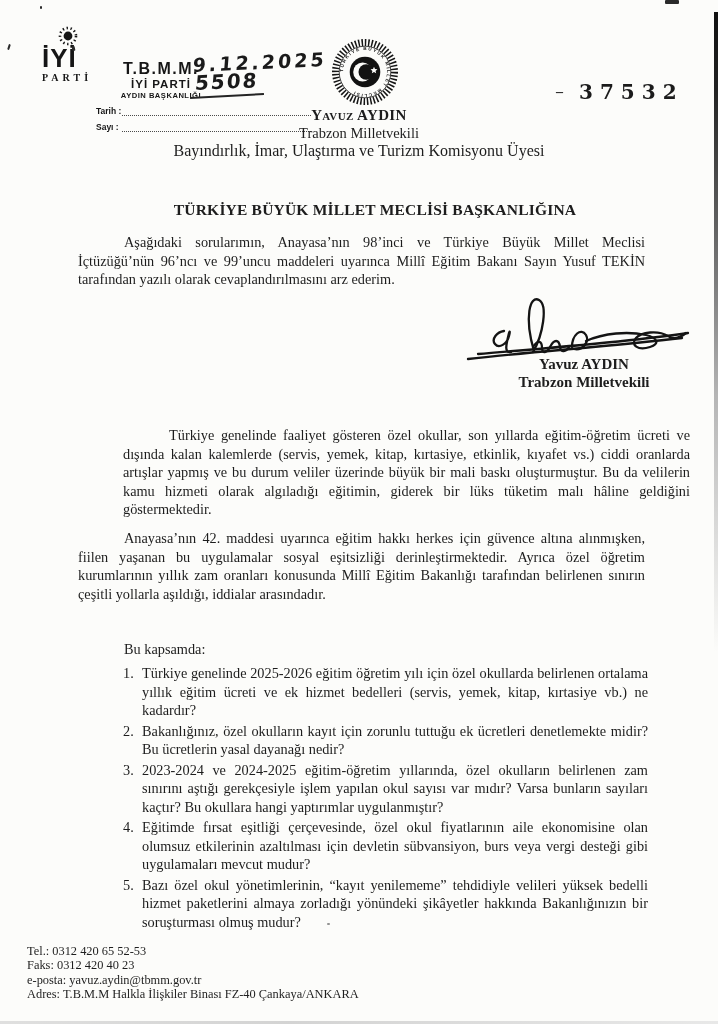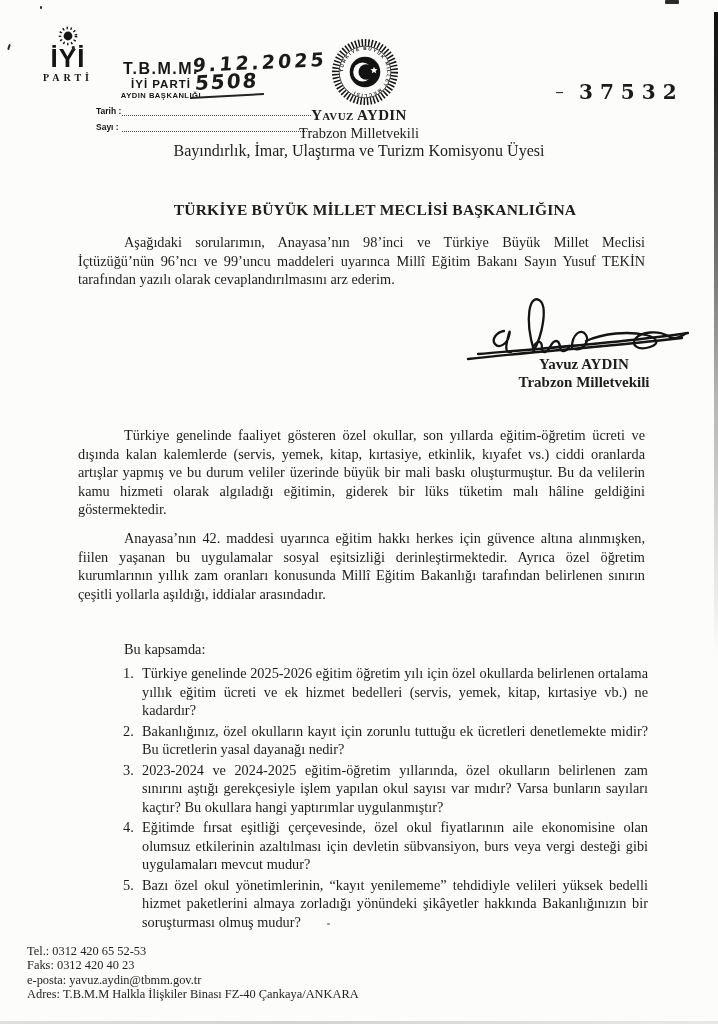--- a/index.html
+++ b/index.html
@@ -3,21 +3,21 @@
 <meta charset="utf-8">
 <style>
   html,body{margin:0;padding:0;background:#e9e9e9;}
   .page{
     position:relative;width:718px;height:1024px;margin:0 auto;
     background:#fcfcfa;overflow:hidden;
     font-family:"Liberation Serif",serif;color:#1d1d1d;
   }
   
   .stamp{position:absolute;left:30px;top:22px;width:290px;height:80px;}
-  .iyi-logo{position:absolute;left:12px;top:4px;width:52px;text-align:center;color:#151515;}
+  .iyi-logo{position:absolute;left:12px;top:4px;width:52px;text-align:left;color:#151515;}
   .iyi-sun{display:block;margin:0 auto 0;}
   .iyi-word{font-family:"Liberation Sans",sans-serif;font-weight:900;font-size:26px;line-height:24px;letter-spacing:1px;}
   .iyi-sub{font-family:Liberation Serif, serif;font-weight:700;font-size:10px;letter-spacing:4px;margin-top:2px;}
   .stamp-text{position:absolute;left:66px;top:2px;width:220px;font-family:"Liberation Sans",sans-serif;color:#161616;}
   .stamp-org{font-size:16px;font-weight:800;letter-spacing:1.5px;text-align:center;width:130px;margin-top:36px;}
   .stamp-party{font-size:11.5px;font-weight:800;letter-spacing:1px;text-align:center;width:130px;margin-top:0px;}
   .stamp-unit{font-size:7.6px;font-weight:700;letter-spacing:.5px;text-align:center;width:130px;margin-top:1px;}
   .stamp-row{position:relative;margin-top:3px;height:13px;font-size:8.5px;font-weight:600;display:flex;align-items:flex-end;width:215px;}
   .stamp-row .lbl{flex:0 0 26px;}
   .stamp-row .dots{flex:1;border-bottom:1.6px dotted #4a4a4a;height:10px;}
@@ -37,21 +37,21 @@
   
   .letterhead{position:absolute;left:0;top:106px;width:100%;text-align:center;line-height:18px;}
   .hdr-name{font-size:15px;font-weight:700;font-variant:small-caps;letter-spacing:.4px;}
   .hdr-role{font-size:14.5px;}
   .hdr-committee{font-size:16px;}
   
   .doc-title{position:absolute;left:16px;top:201px;width:100%;text-align:center;font-size:15.5px;font-weight:700;letter-spacing:.2px;}
   
   .para{position:absolute;left:78px;width:567px;font-size:14.3px;line-height:18.6px;text-align:justify;text-indent:46px;}
   .para-intro{top:233px;}
-  .para-2{top:426px;}
+  .para-2{top:426px;margin-left:45px;}
   .para-3{top:529px;}
   .scope{position:absolute;left:124px;top:641px;font-size:14.3px;}
   
   .qlist{position:absolute;left:78px;top:664px;width:570px;font-size:14.3px;line-height:18.5px;}
   .qitem{position:relative;padding-left:64px;text-align:justify;margin-bottom:2px;}
   .qnum{position:absolute;left:45px;top:0;}
   
   .sig-ink{position:absolute;left:466px;top:291px;width:228px;height:72px;}
   .sig-names{position:absolute;left:470px;top:355px;width:228px;text-align:center;font-weight:700;font-size:15px;line-height:18px;}
   

